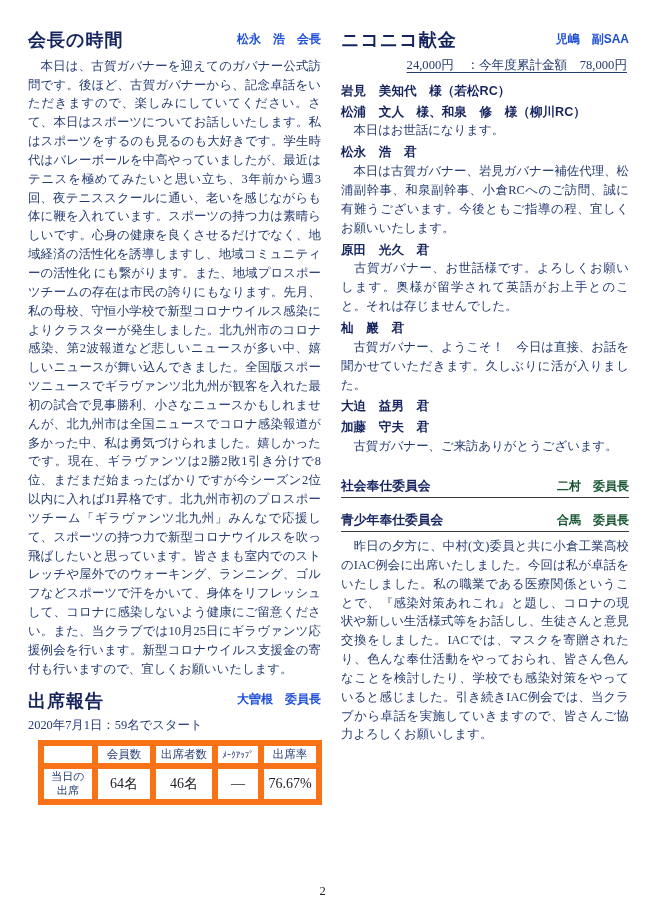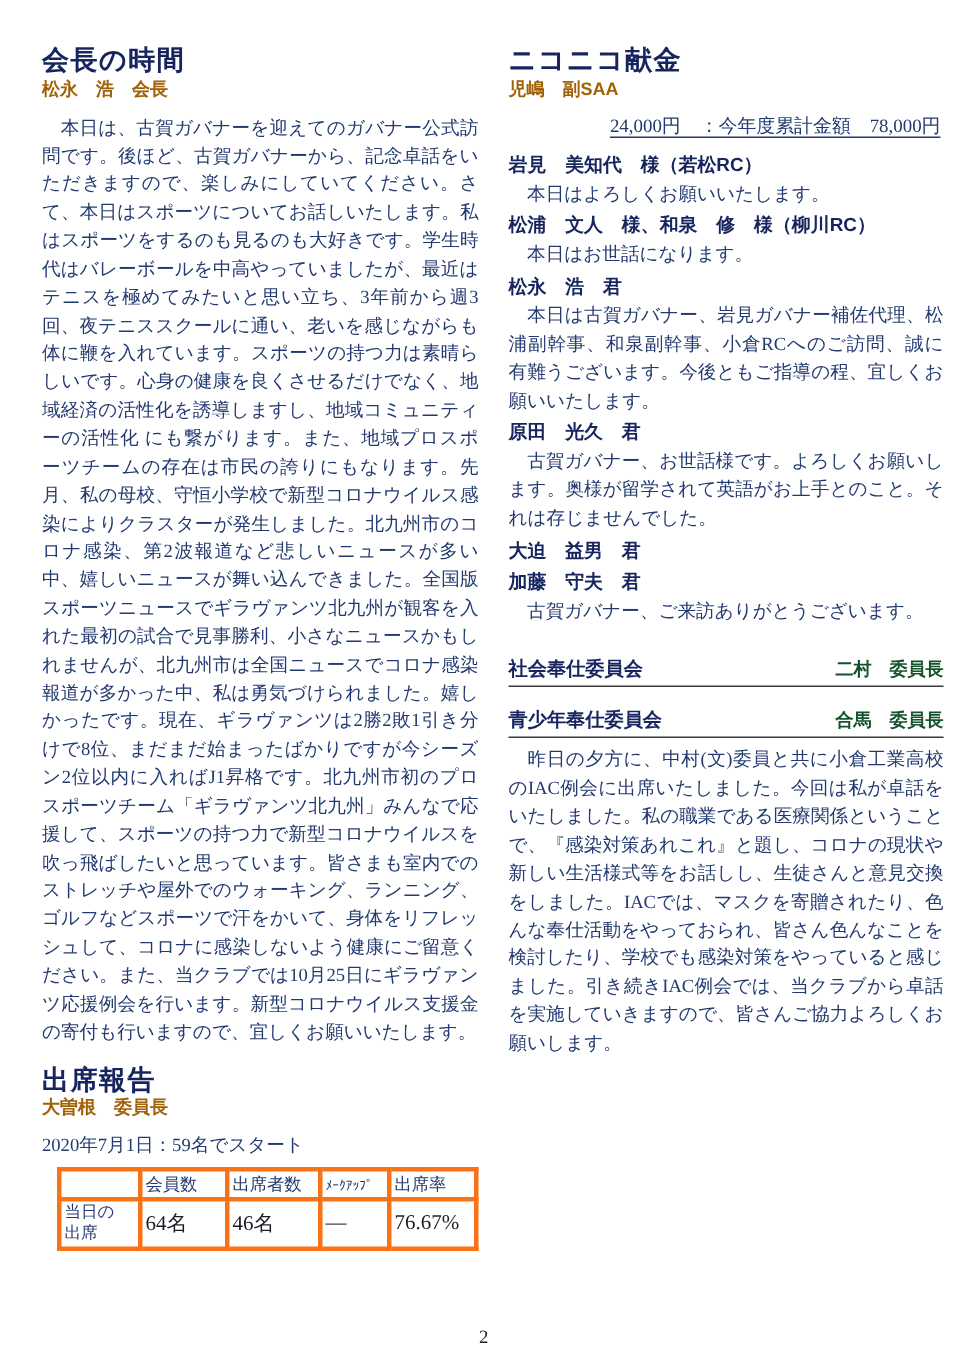--- a/index.html
+++ b/index.html
@@ -11,45 +11,45 @@
     padding:30px 16px 0 28px;
     font-family:"Liberation Serif","DejaVu Serif",serif;
     color:#233a70;
     overflow:hidden;
   }
   .cols{display:flex;gap:20px;}
   .col{box-sizing:border-box;}
   .col.left{width:293px;}
   .col.right{width:292px;}
 
-  .sec-head{display:flex;align-items:flex-start;justify-content:space-between;margin:0 0 6px 0;flex-direction:column;}
+  .sec-head{display:flex;align-items:center;justify-content:space-between;margin:0 0 6px 0;}
   .sec-title{
     font-family:"Liberation Sans","DejaVu Sans",sans-serif;
     font-weight:bold;color:#17255f;
     font-size:18px;line-height:1.15;margin:0;letter-spacing:1px;
   }
   .sec-author{
     font-family:"Liberation Sans","DejaVu Sans",sans-serif;
-    font-weight:bold;color:#a16207;
+    font-weight:bold;color:#1d4ed8;
     font-size:12px;white-space:nowrap;padding-bottom:2px;
   }
   .body-text{
     font-size:12.4px;line-height:1.52;margin:0 0 10px 0;
     text-align:justify;text-justify:inter-character;
   }
   section{margin-bottom:12px;}
 
   
   .att-start{font-size:12.4px;margin:2px 0 6px 0;}
   table.att{
     border-collapse:collapse;margin:0 0 6px 10px;
     table-layout:fixed;width:278px;
   }
   table.att th,table.att td{
-    border:3px solid #f97316;text-align:left;vertical-align:middle;
+    border:6px solid #f97316;text-align:center;vertical-align:middle;
     padding:1px 2px;box-sizing:border-box;
   }
   table.att thead th{
     font-family:"Liberation Sans","DejaVu Sans",sans-serif;
     font-weight:normal;color:#233a70;font-size:11.5px;height:20px;
   }
   table.att thead th.makeup{font-size:9px;}
   table.att tbody th{
     font-family:"Liberation Sans","DejaVu Sans",sans-serif;
     font-weight:normal;color:#233a70;font-size:11px;line-height:1.25;
@@ -146,33 +146,36 @@
 
       <section>
         <div class="sec-head">
           <h1 class="sec-title">ニコニコ献金</h1>
           <span class="sec-author">児嶋　副SAA</span>
         </div>
         <div class="amount-line">24,000円　：今年度累計金額　78,000円</div>
 
         <div class="nico-entry">
           <div class="nico-name">岩見　美知代　様（若松RC）</div>
-          <p class="nico-msg">　本日はよろしくお願いいたします。</p>
         </div>
         <div class="nico-entry">
           <div class="nico-name">松浦　文人　様、和泉　修　様（柳川RC）</div>
           <p class="nico-msg">　本日はお世話になります。</p>
         </div>
         <div class="nico-entry">
           <div class="nico-name">松永　浩　君</div>
           <p class="nico-msg">　本日は古賀ガバナー、岩見ガバナー補佐代理、松浦副幹事、和泉副幹事、小倉RCへのご訪問、誠に有難うございます。今後ともご指導の程、宜しくお願いいたします。</p>
         </div>
         <div class="nico-entry">
           <div class="nico-name">原田　光久　君</div>
           <p class="nico-msg">　古賀ガバナー、お世話様です。よろしくお願いします。奥様が留学されて英語がお上手とのこと。それは存じませんでした。</p>
+        </div>
+        <div class="nico-entry">
+          <div class="nico-name">杣　巖　君</div>
+          <p class="nico-msg">　古賀ガバナー、ようこそ！　今日は直接、お話を聞かせていただきます。久しぶりに活が入りました。</p>
         </div>
         <div class="nico-entry">
           <div class="nico-name">大迫　益男　君</div>
         </div>
         <div class="nico-entry">
           <div class="nico-name">加藤　守夫　君</div>
           <p class="nico-msg">　古賀ガバナー、ご来訪ありがとうございます。</p>
         </div>
       </section>
 

